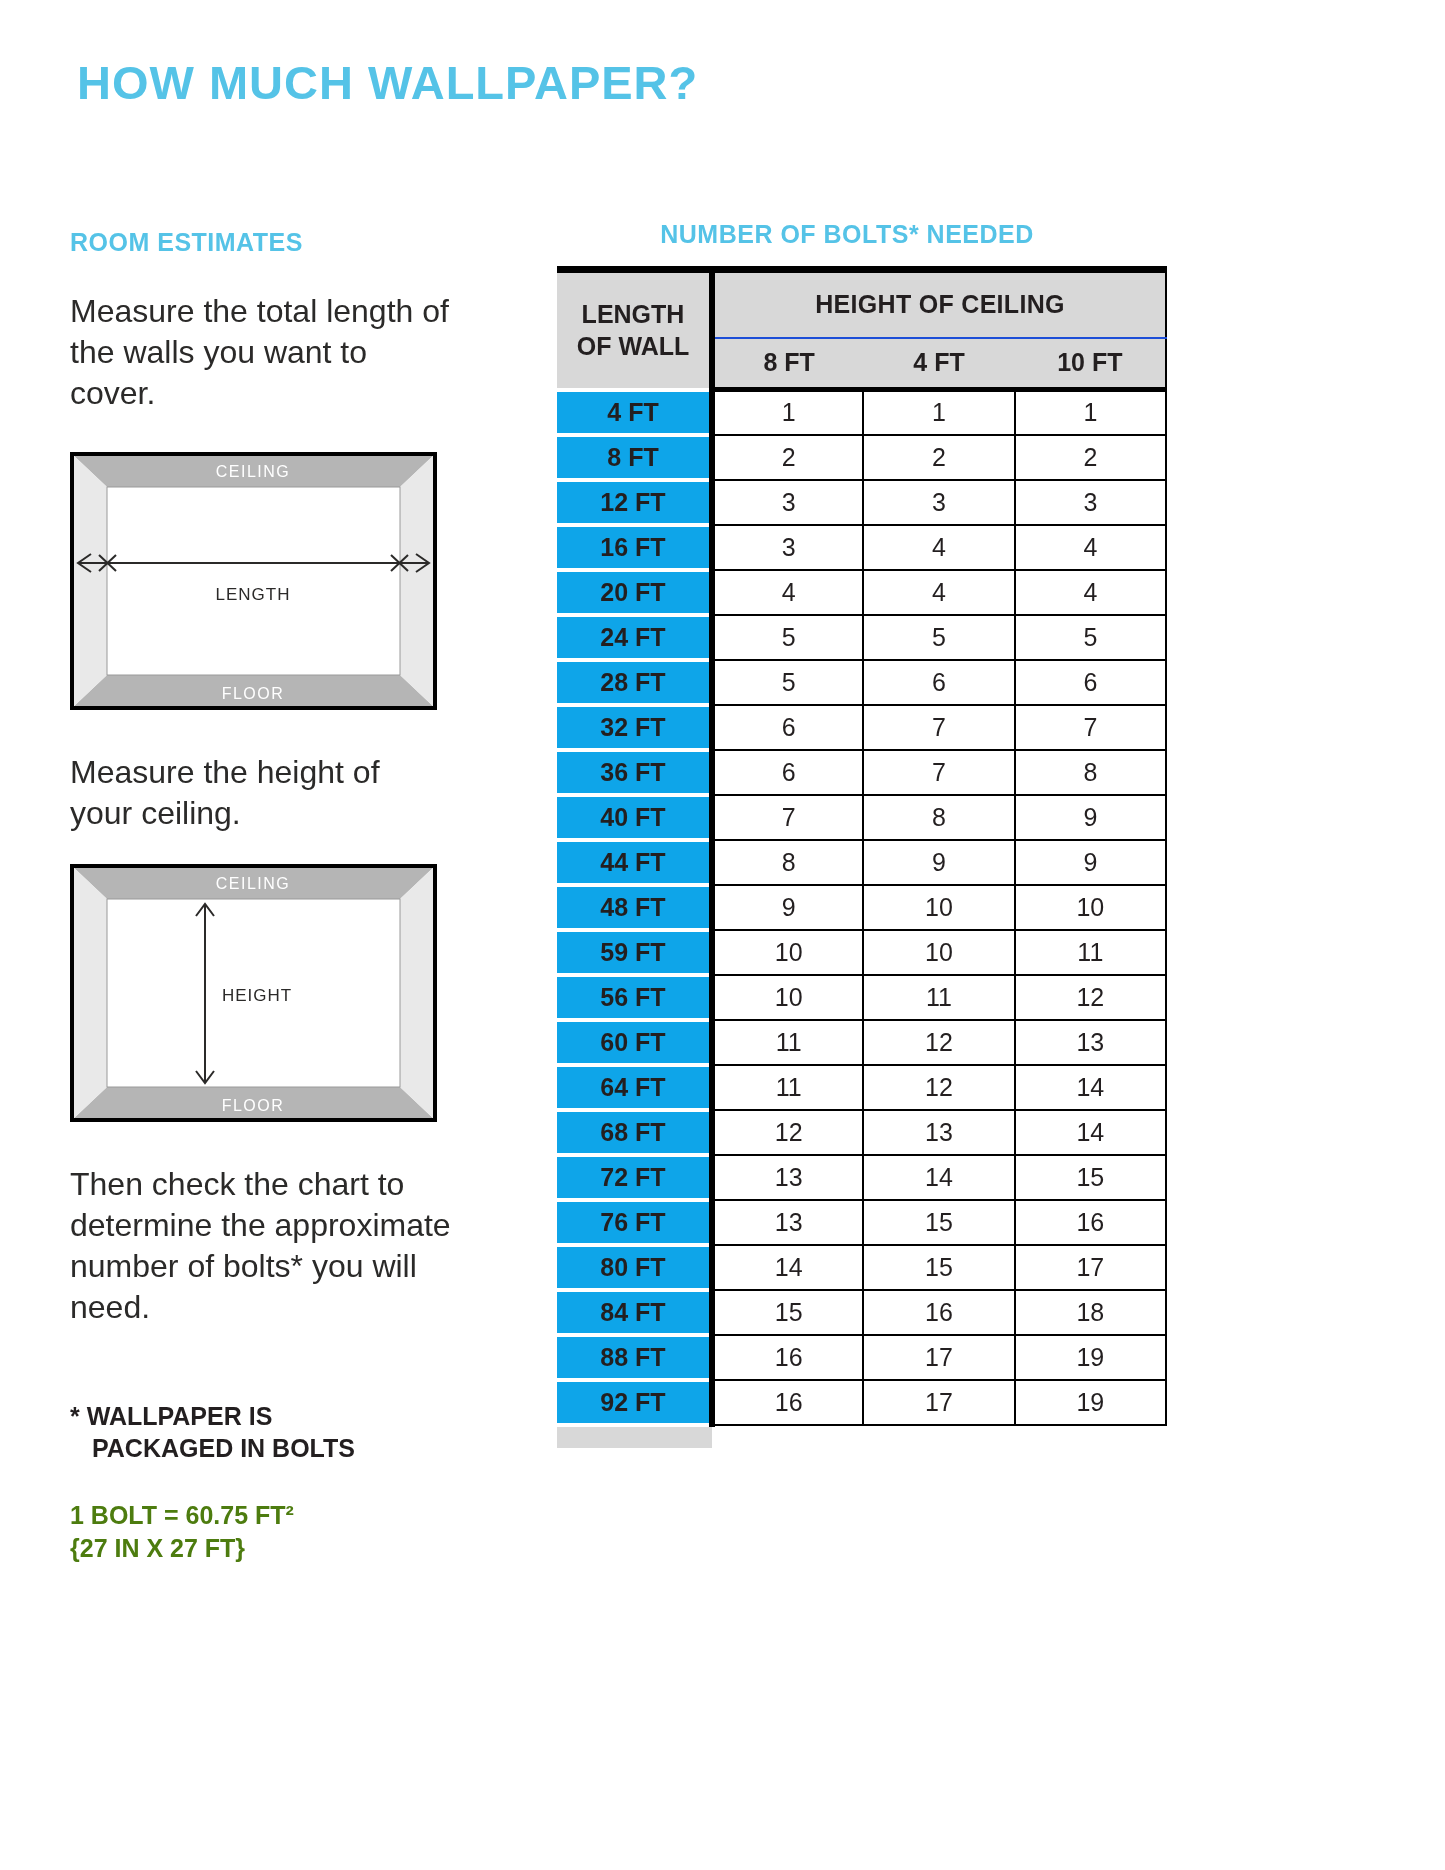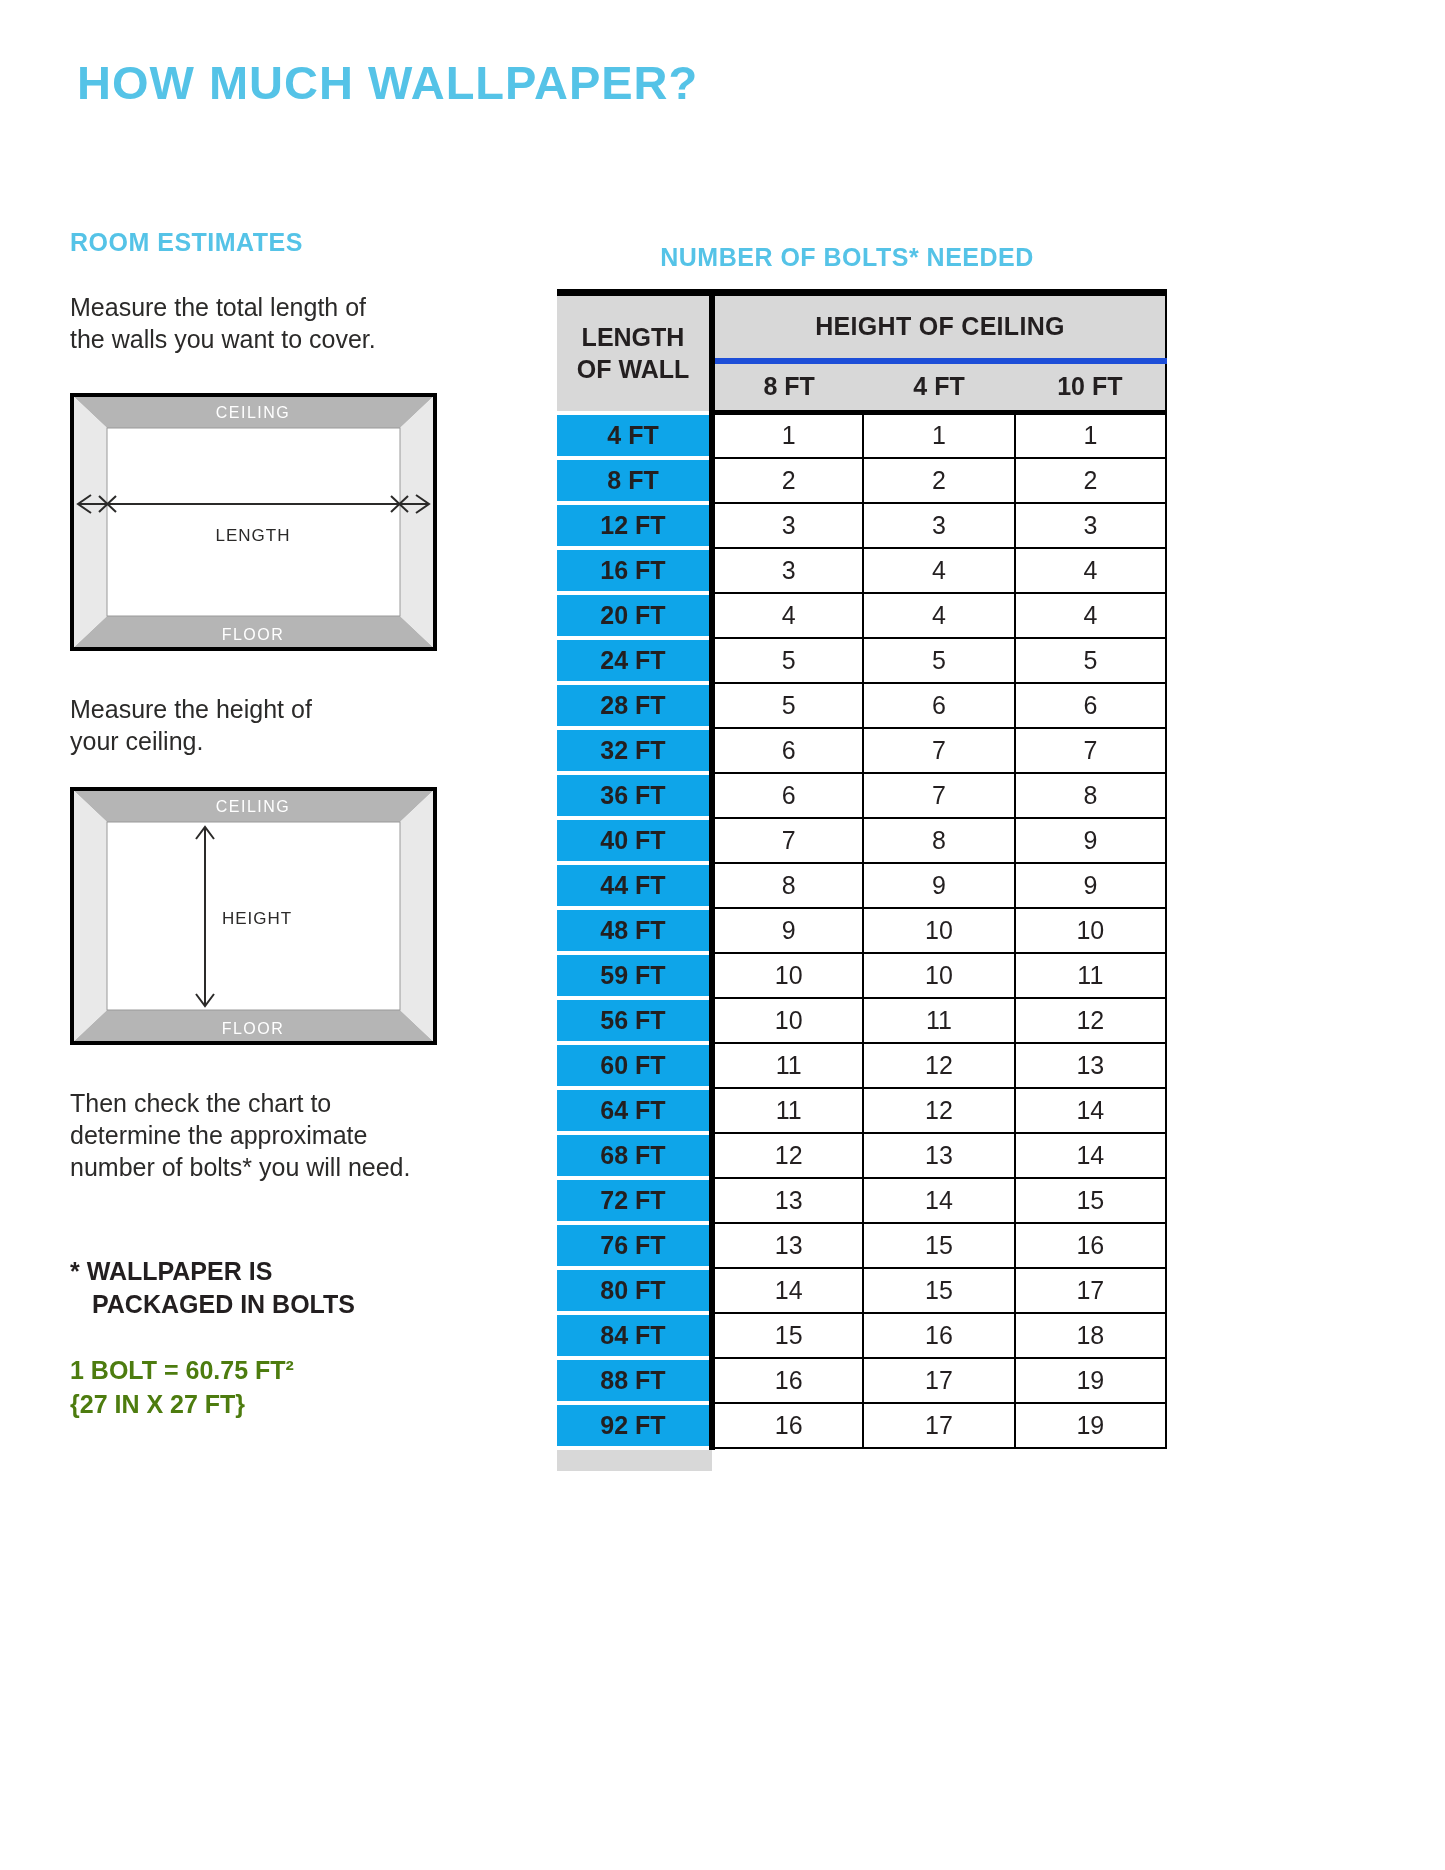--- a/index.html
+++ b/index.html
@@ -16,21 +16,21 @@
     font-size: 47px; font-weight: bold; letter-spacing: 1px;
     color: #55c3e7;
   }
 
   
   .left-col { position: absolute; left: 70px; top: 228px; width: 390px; }
   .section-heading {
     font-size: 25px; font-weight: bold; color: #55c3e7; letter-spacing: 0.5px;
   }
   .body-text {
-    font-size: 25px; line-height: 1.28; color: #2b2a29;
+    font-size: 32px; line-height: 1.28; color: #2b2a29;
     white-space: pre-line;
   }
   .step1 { margin-top: 34px; }
   .diagram { display: block; margin-top: 38px; }
   .step2 { margin-top: 42px; }
   .diagram2 { margin-top: 30px; }
   .step3 { margin-top: 42px; }
   .footnote { margin-top: 72px; font-size: 25px; font-weight: bold; color: #231f20; line-height: 1.3; }
   .footnote .indent { padding-left: 22px; }
   .bolt-info { margin-top: 34px; font-size: 25px; font-weight: bold; color: #4d7c0f; line-height: 1.35; }
@@ -40,40 +40,40 @@
     fill: #ffffff; font-family: "Liberation Sans", sans-serif;
     font-size: 16px; letter-spacing: 1.5px; text-anchor: middle;
   }
   .dim-label {
     fill: #2b2a29; font-family: "Liberation Sans", sans-serif;
     font-size: 17px; letter-spacing: 1px; text-anchor: middle;
   }
   .dim-label.left-anchor { text-anchor: start; }
 
   
-  .right-col { position: absolute; left: 525px; top: 243px; width: 612px; padding-left: 32px; }
+  .right-col { position: absolute; left: 525px; top: 220px; width: 612px; padding-left: 32px; }
   .table-heading { text-align: center; }
   .bolt-table {
     border-collapse: collapse; table-layout: fixed;
     width: 610px; margin-top: 17px;
   }
   .bolt-table th, .bolt-table td {
     text-align: center; vertical-align: middle;
     font-family: "Liberation Sans", sans-serif;
   }
   .col1-header {
     width: 155px; background: #d8d8d8;
     font-size: 25px; font-weight: bold; color: #231f20;
     border-top: 7px solid #000; border-right: 6px solid #000;
     border-bottom: 4px solid #fff;
     white-space: pre-line; line-height: 1.3;
   }
   .group-header {
     background: #d8d8d8; font-size: 25px; font-weight: bold; color: #231f20;
-    border-top: 7px solid #000; border-bottom: 6px solid #1d4ed8;
+    border-top: 7px solid #000; border-bottom: 2px solid #1d4ed8;
     border-right: 2px solid #000;
     height: 68px; letter-spacing: 0.3px;
   }
   .col-header {
     background: #d8d8d8; font-size: 25px; font-weight: bold; color: #231f20;
     border-bottom: 5px solid #000; height: 52px;
   }
   .col-header:last-child { border-right: 2px solid #000; }
   .row-label {
     background: #0ea5e9; font-size: 25px; font-weight: bold; color: #231f20;

